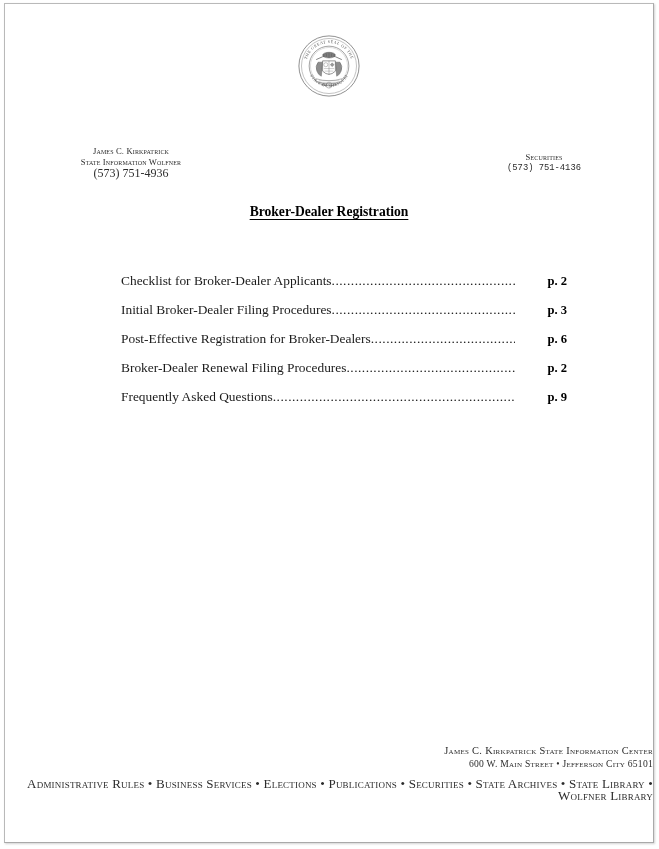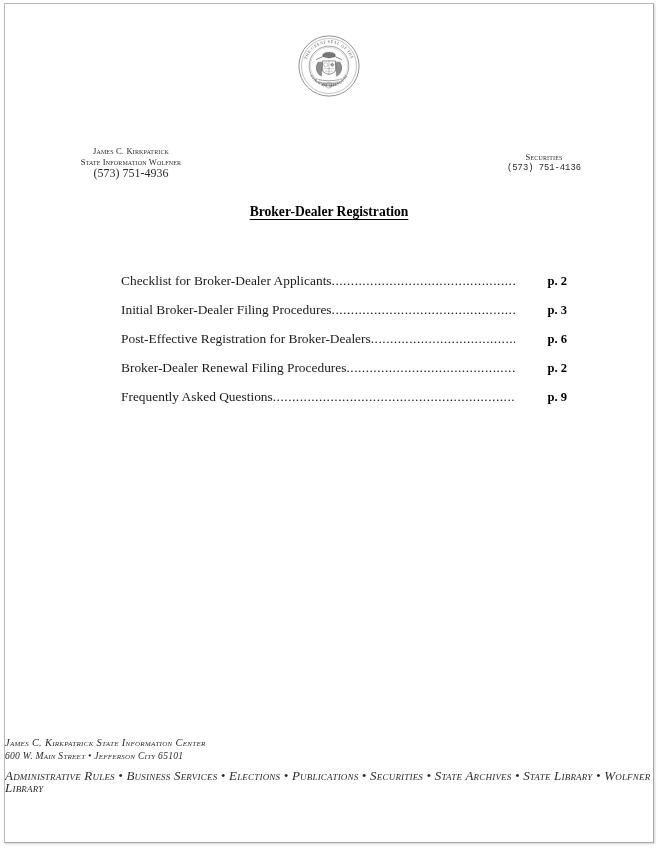--- a/index.html
+++ b/index.html
@@ -164,24 +164,23 @@
     font-weight: bold;
     color: #000;
     white-space: nowrap;
   }
 
   
   .footer {
     position: absolute;
     left: 0;
     right: 0;
-    bottom: 48px;
-    text-align: left;
+    bottom: 40px;
+    text-align: right;
     color: #2b2b2b;
-    font-style: italic;
   }
   .footer .f1 {
     font-size: 10.4px;
     line-height: 13px;
     font-variant: small-caps;
     letter-spacing: 0.3px;
   }
   .footer .f2 {
     font-size: 9.6px;
     line-height: 13px;

